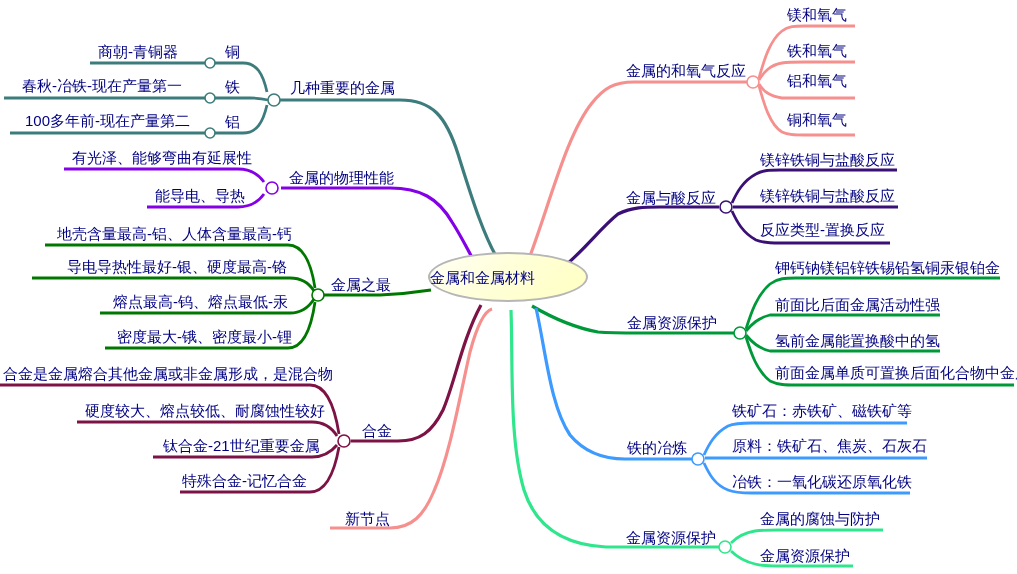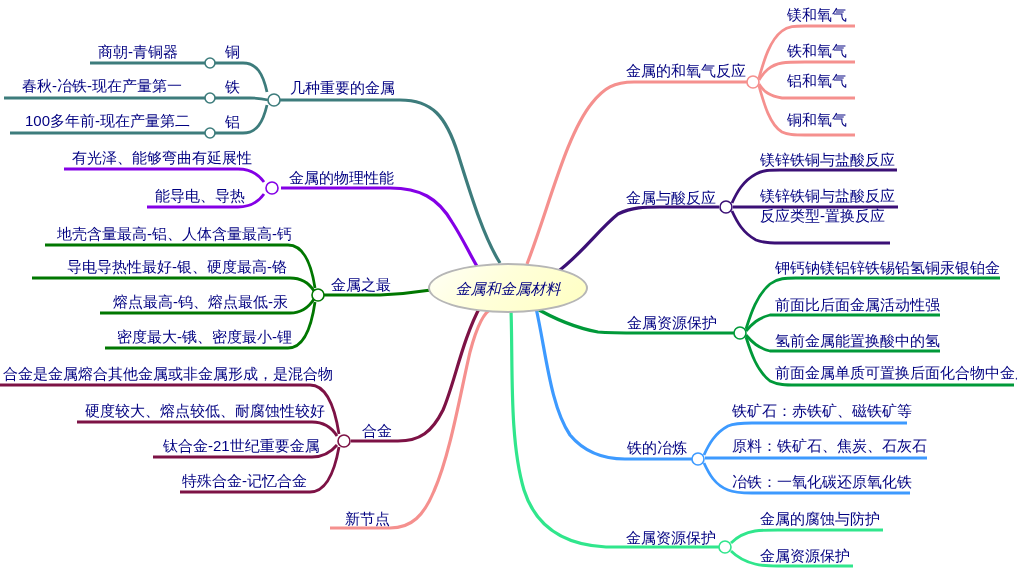--- a/index.html
+++ b/index.html
@@ -14,27 +14,26 @@
   .lbl{
     position:absolute;
     white-space:nowrap;
     font-size:15px;
     line-height:15px;
     color:#000080;
     cursor:default;
   }
   #central{
     position:absolute;
-    left:428px;top:263px;width:160px;height:50px;
+    left:428px;top:252px;width:160px;height:50px;
     border:2px solid #b6b6b6;
     border-radius:50%;
     background:linear-gradient(135deg,#fffff6 0%,#ffffd9 45%,#ffffc2 100%);
-    display:flex;align-items:center;justify-content:center;
+    display:flex;align-items:center;justify-content:flex-start;
     box-sizing:border-box;
-    font-style:italic;
   }
   #central .lbl{position:static;font-size:15px;}
 </style>
 </head>
 <body>
 
 <div id="canvas">
 
   <svg id="wires" width="1017" height="574" viewBox="0 0 1017 574">
 
@@ -132,21 +131,21 @@
 
   <div class="lbl" style="left:626px;top:63px">金属的和氧气反应</div>
   <div class="lbl" style="left:787px;top:7px">镁和氧气</div>
   <div class="lbl" style="left:787px;top:43px">铁和氧气</div>
   <div class="lbl" style="left:787px;top:73px">铝和氧气</div>
   <div class="lbl" style="left:787px;top:112px">铜和氧气</div>
 
   <div class="lbl" style="left:626px;top:190px">金属与酸反应</div>
   <div class="lbl" style="left:760px;top:152px">镁锌铁铜与盐酸反应</div>
   <div class="lbl" style="left:760px;top:188px">镁锌铁铜与盐酸反应</div>
-  <div class="lbl" style="left:760px;top:208px">反应类型-置换反应</div>
+  <div class="lbl" style="left:760px;top:222px">反应类型-置换反应</div>
 
   <div class="lbl" style="left:627px;top:315px">金属资源保护</div>
   <div class="lbl" style="left:775px;top:260px">钾钙钠镁铝锌铁锡铅氢铜汞银铂金</div>
   <div class="lbl" style="left:775px;top:297px">前面比后面金属活动性强</div>
   <div class="lbl" style="left:775px;top:333px">氢前金属能置换酸中的氢</div>
   <div class="lbl" style="left:775px;top:365px">前面金属单质可置换后面化合物中金属</div>
 
   <div class="lbl" style="left:627px;top:440px">铁的冶炼</div>
   <div class="lbl" style="left:732px;top:403px">铁矿石：赤铁矿、磁铁矿等</div>
   <div class="lbl" style="left:732px;top:438px">原料：铁矿石、焦炭、石灰石</div>

